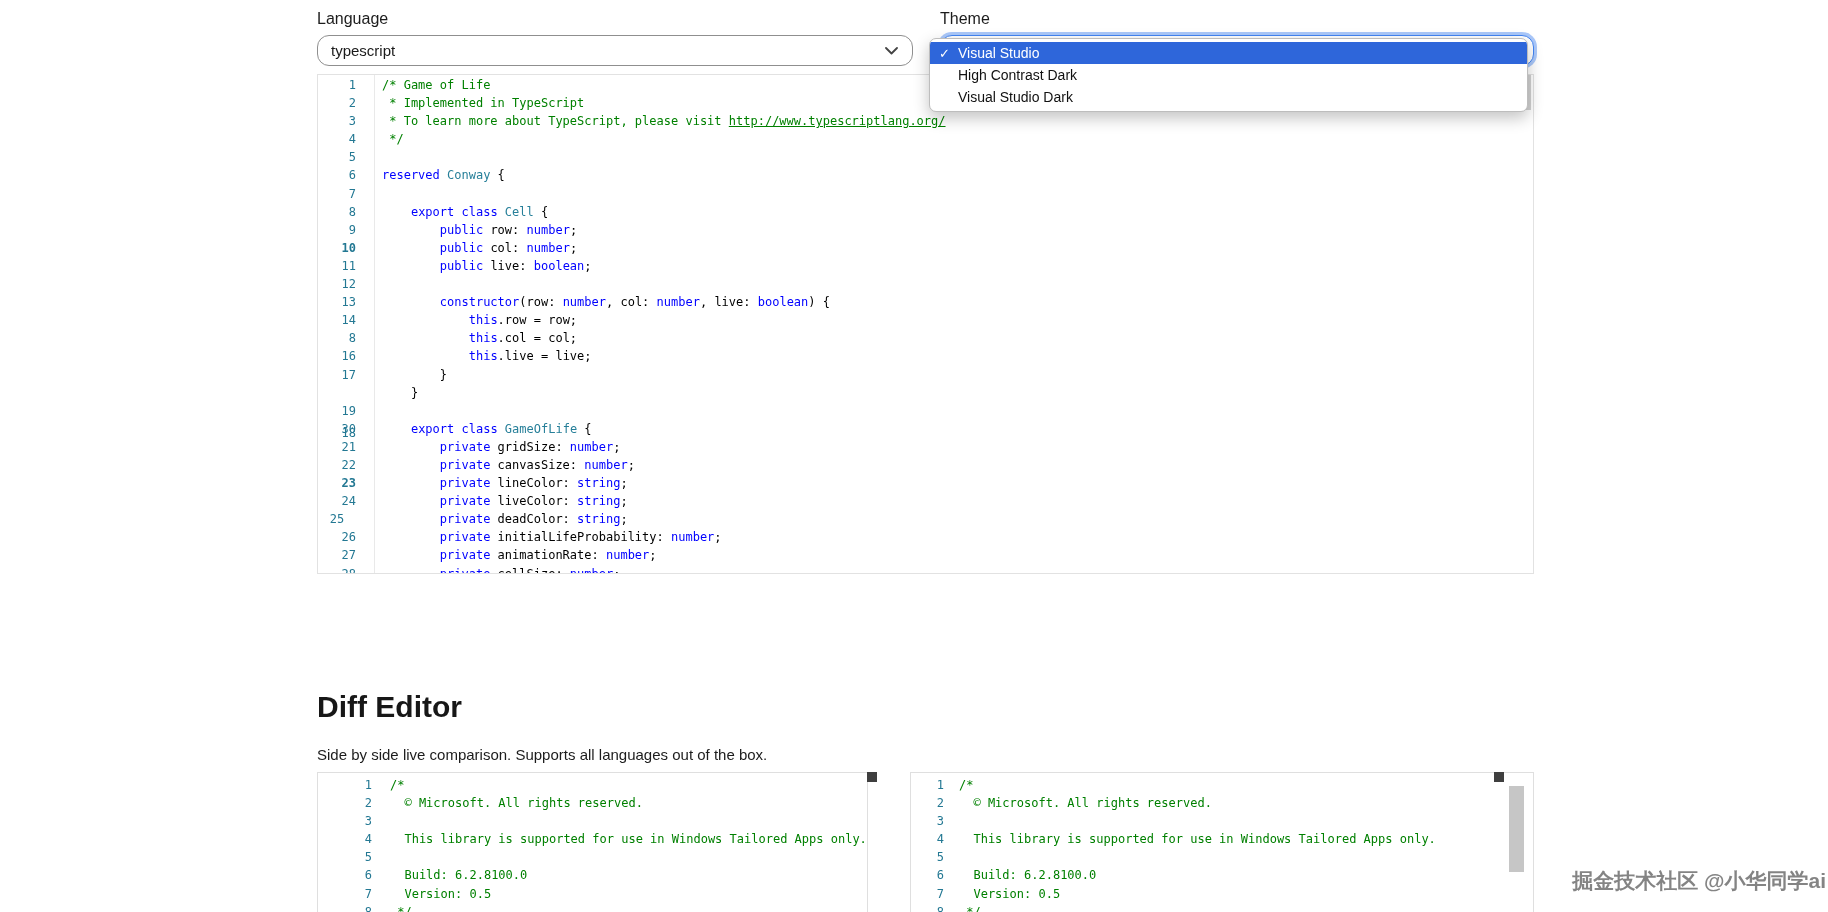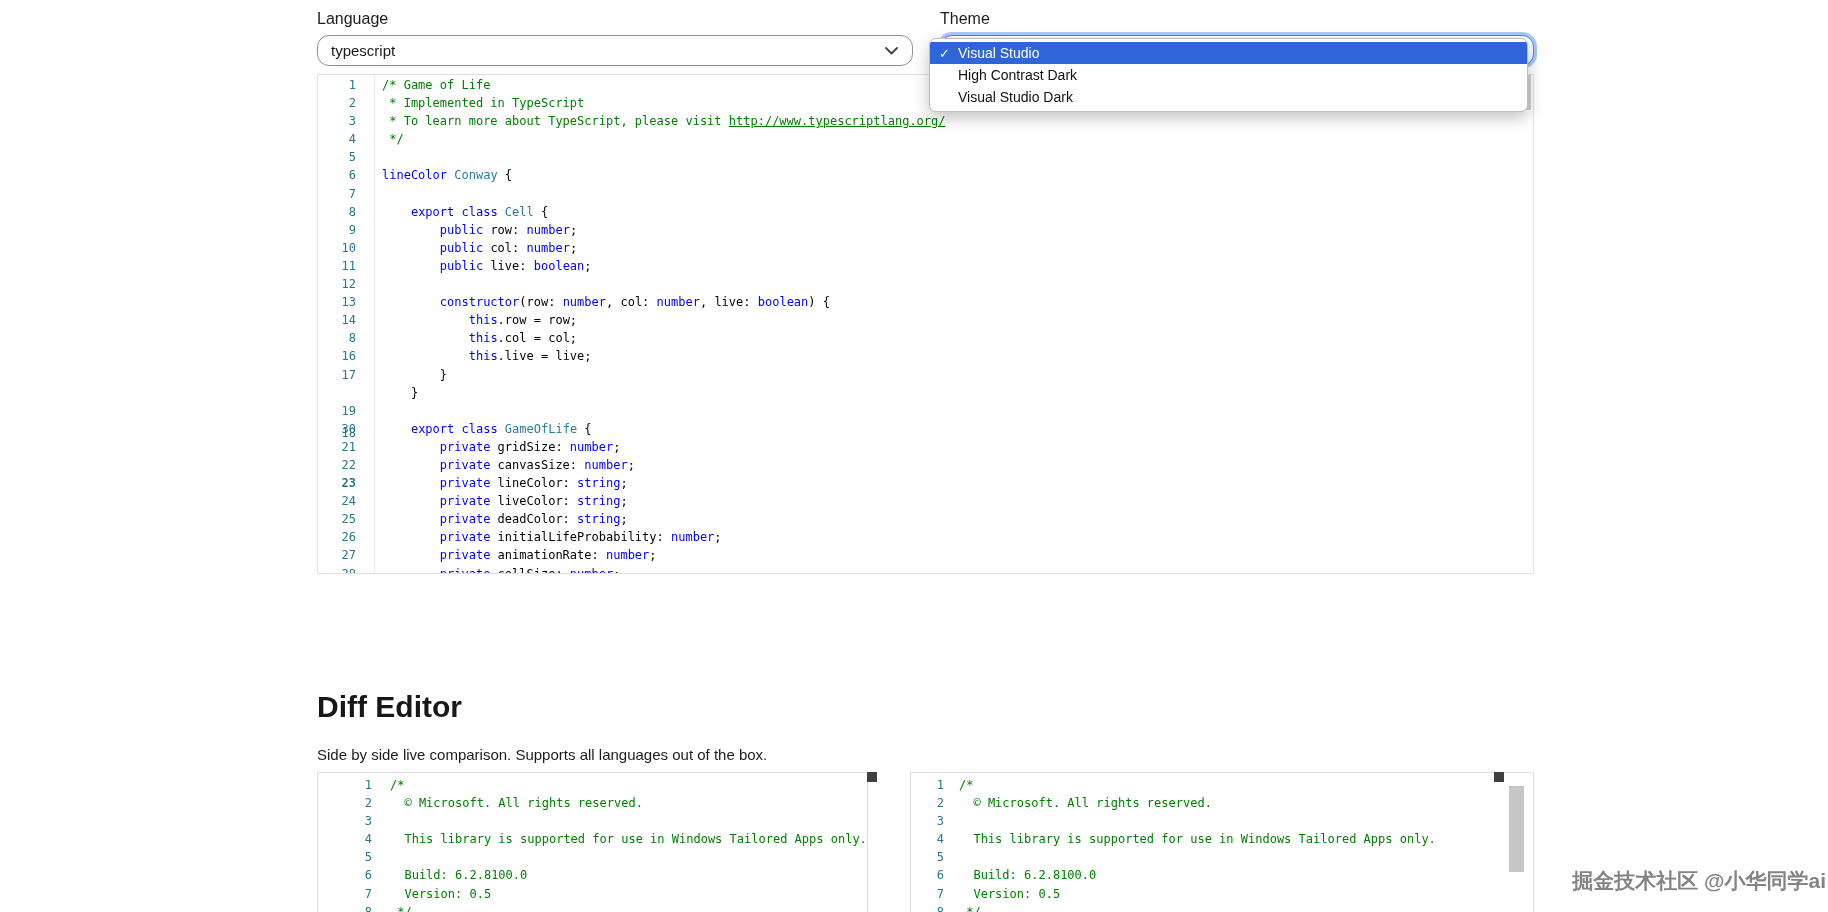--- a/index.html
+++ b/index.html
@@ -103,40 +103,40 @@
       </div>
     </div>
 
   <div class="editor" id="editor-main">
     <div class="gutter-divider"></div>
   <div class="code-line"><span class="ln" style="width: 38px;">1</span><span class="gap" style="width: 26px;"></span><span class="code"><span class="tok-c">/* Game of Life</span></span></div>
       <div class="code-line"><span class="ln" style="width: 38px;">2</span><span class="gap" style="width: 26px;"></span><span class="code"><span class="tok-c"> * Implemented in TypeScript</span></span></div>
       <div class="code-line"><span class="ln" style="width: 38px;">3</span><span class="gap" style="width: 26px;"></span><span class="code"><span class="tok-c"> * To learn more about TypeScript, please visit </span><span class="tok-l">http://www.typescriptlang.org/</span></span></div>
       <div class="code-line"><span class="ln" style="width: 38px;">4</span><span class="gap" style="width: 26px;"></span><span class="code"><span class="tok-c"> */</span></span></div>
       <div class="code-line"><span class="ln" style="width: 38px;">5</span><span class="gap" style="width: 26px;"></span><span class="code"></span></div>
-      <div class="code-line"><span class="ln" style="width: 38px;">6</span><span class="gap" style="width: 26px;"></span><span class="code"><span class="tok-k">lineColor</span><span class="tok-d"> </span><span class="tok-t">Conway</span><span class="tok-d"> {</span></span></div>
+      <div class="code-line"><span class="ln" style="width: 38px;">6</span><span class="gap" style="width: 26px;"></span><span class="code"><span class="tok-k">reserved</span><span class="tok-d"> </span><span class="tok-t">Conway</span><span class="tok-d"> {</span></span></div>
       <div class="code-line"><span class="ln" style="width: 38px;">7</span><span class="gap" style="width: 26px;"></span><span class="code"></span></div>
       <div class="code-line"><span class="ln" style="width: 38px;">8</span><span class="gap" style="width: 26px;"></span><span class="code"><span class="tok-d">    </span><span class="tok-k">export</span><span class="tok-d"> </span><span class="tok-k">class</span><span class="tok-d"> </span><span class="tok-t">Cell</span><span class="tok-d"> {</span></span></div>
       <div class="code-line"><span class="ln" style="width: 38px;">9</span><span class="gap" style="width: 26px;"></span><span class="code"><span class="tok-d">        </span><span class="tok-k">public</span><span class="tok-d"> row: </span><span class="tok-k">number</span><span class="tok-d">;</span></span></div>
-      <div class="code-line"><span class="ln" style="width: 38px;">10</span><span class="gap" style="width: 26px;"></span><span class="code"><span class="tok-d">        </span><span class="tok-k">public</span><span class="tok-d"> col: </span><span class="tok-k">number</span><span class="tok-d">;</span></span></div>
+      <div class="code-line"><span class="ln" style="width: 38px; font-weight: bold;">10</span><span class="gap" style="width: 26px;"></span><span class="code"><span class="tok-d">        </span><span class="tok-k">public</span><span class="tok-d"> col: </span><span class="tok-k">number</span><span class="tok-d">;</span></span></div>
       <div class="code-line"><span class="ln" style="width: 38px;">11</span><span class="gap" style="width: 26px;"></span><span class="code"><span class="tok-d">        </span><span class="tok-k">public</span><span class="tok-d"> live: </span><span class="tok-k">boolean</span><span class="tok-d">;</span></span></div>
       <div class="code-line"><span class="ln" style="width: 38px;">12</span><span class="gap" style="width: 26px;"></span><span class="code"></span></div>
       <div class="code-line"><span class="ln" style="width: 38px;">13</span><span class="gap" style="width: 26px;"></span><span class="code"><span class="tok-d">        </span><span class="tok-k">constructor</span><span class="tok-d">(row: </span><span class="tok-k">number</span><span class="tok-d">, col: </span><span class="tok-k">number</span><span class="tok-d">, live: </span><span class="tok-k">boolean</span><span class="tok-d">) {</span></span></div>
       <div class="code-line"><span class="ln" style="width: 38px;">14</span><span class="gap" style="width: 26px;"></span><span class="code"><span class="tok-d">            </span><span class="tok-k">this</span><span class="tok-d">.row = row;</span></span></div>
       <div class="code-line"><span class="ln" style="width: 38px;">8</span><span class="gap" style="width: 26px;"></span><span class="code"><span class="tok-d">            </span><span class="tok-k">this</span><span class="tok-d">.col = col;</span></span></div>
       <div class="code-line"><span class="ln" style="width: 38px;">16</span><span class="gap" style="width: 26px;"></span><span class="code"><span class="tok-d">            </span><span class="tok-k">this</span><span class="tok-d">.live = live;</span></span></div>
       <div class="code-line"><span class="ln" style="width: 38px;">17</span><span class="gap" style="width: 26px;"></span><span class="code"><span class="tok-d">        }</span></span></div>
       <div class="code-line"><span class="ln" style="width: 38px; margin-top: 40px;">18</span><span class="gap" style="width: 26px;"></span><span class="code"><span class="tok-d">    }</span></span></div>
       <div class="code-line"><span class="ln" style="width: 38px;">19</span><span class="gap" style="width: 26px;"></span><span class="code"></span></div>
       <div class="code-line"><span class="ln" style="width: 38px;">30</span><span class="gap" style="width: 26px;"></span><span class="code"><span class="tok-d">    </span><span class="tok-k">export</span><span class="tok-d"> </span><span class="tok-k">class</span><span class="tok-d"> </span><span class="tok-t">GameOfLife</span><span class="tok-d"> {</span></span></div>
       <div class="code-line"><span class="ln" style="width: 38px;">21</span><span class="gap" style="width: 26px;"></span><span class="code"><span class="tok-d">        </span><span class="tok-k">private</span><span class="tok-d"> gridSize: </span><span class="tok-k">number</span><span class="tok-d">;</span></span></div>
       <div class="code-line"><span class="ln" style="width: 38px;">22</span><span class="gap" style="width: 26px;"></span><span class="code"><span class="tok-d">        </span><span class="tok-k">private</span><span class="tok-d"> canvasSize: </span><span class="tok-k">number</span><span class="tok-d">;</span></span></div>
       <div class="code-line"><span class="ln" style="width: 38px; font-weight: bold;">23</span><span class="gap" style="width: 26px;"></span><span class="code"><span class="tok-d">        </span><span class="tok-k">private</span><span class="tok-d"> lineColor: </span><span class="tok-k">string</span><span class="tok-d">;</span></span></div>
       <div class="code-line"><span class="ln" style="width: 38px;">24</span><span class="gap" style="width: 26px;"></span><span class="code"><span class="tok-d">        </span><span class="tok-k">private</span><span class="tok-d"> liveColor: </span><span class="tok-k">string</span><span class="tok-d">;</span></span></div>
-      <div class="code-line"><span class="ln" style="width: 38px;">25</span><span class="gap" style="width: 26px;"></span><span class="code"><span class="tok-d">        </span><span class="tok-k">private</span><span class="tok-d"> deadColor: </span><span class="tok-k">string</span><span class="tok-d">;</span></span></div>
+      <div class="code-line"><span class="ln" style="width: 38px; text-align: center;">25</span><span class="gap" style="width: 26px;"></span><span class="code"><span class="tok-d">        </span><span class="tok-k">private</span><span class="tok-d"> deadColor: </span><span class="tok-k">string</span><span class="tok-d">;</span></span></div>
       <div class="code-line"><span class="ln" style="width: 38px;">26</span><span class="gap" style="width: 26px;"></span><span class="code"><span class="tok-d">        </span><span class="tok-k">private</span><span class="tok-d"> initialLifeProbability: </span><span class="tok-k">number</span><span class="tok-d">;</span></span></div>
       <div class="code-line"><span class="ln" style="width: 38px;">27</span><span class="gap" style="width: 26px;"></span><span class="code"><span class="tok-d">        </span><span class="tok-k">private</span><span class="tok-d"> animationRate: </span><span class="tok-k">number</span><span class="tok-d">;</span></span></div>
       <div class="code-line"><span class="ln" style="width: 38px;">28</span><span class="gap" style="width: 26px;"></span><span class="code"><span class="tok-d">        </span><span class="tok-k">private</span><span class="tok-d"> cellSize: </span><span class="tok-k">number</span><span class="tok-d">;</span></span></div>
     </div>
   <div id="editor-scrollbar"></div>
 
   <h2 id="diff-title">Diff Editor</h2>
   <p id="diff-subtitle">Side by side live comparison. Supports all languages out of the box.</p>
 
   <div class="editor" id="diff-left">

